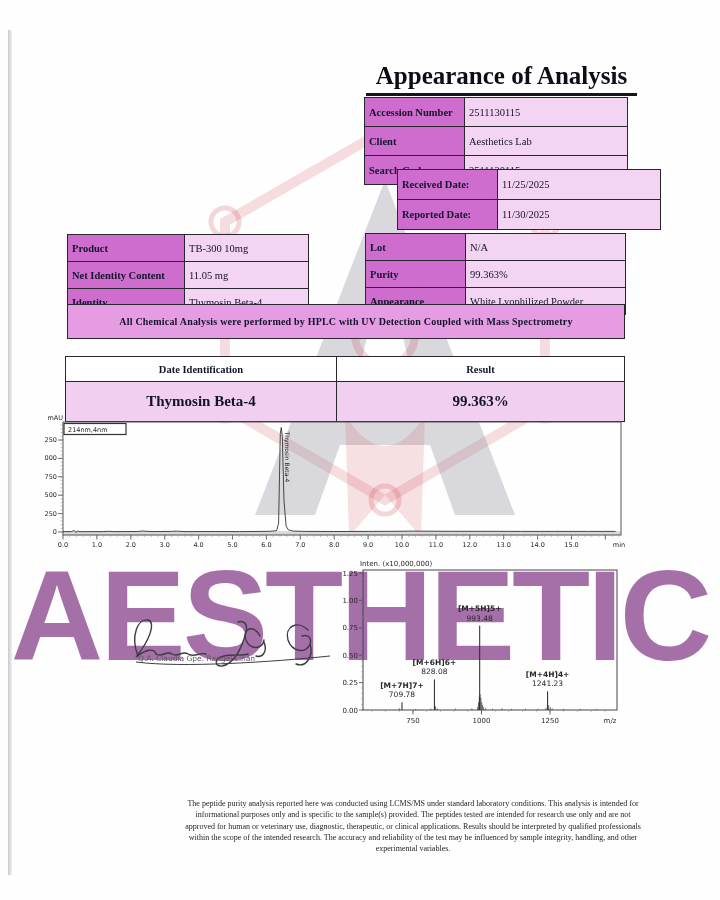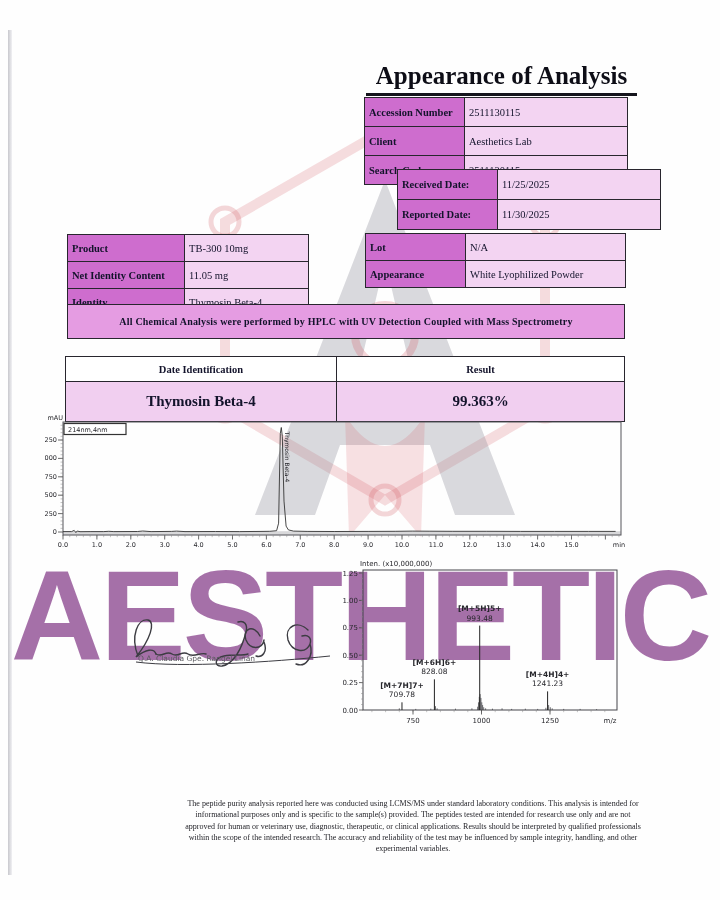--- a/index.html
+++ b/index.html
@@ -137,20 +137,24 @@
 
   <table class="tbl" id="t-lot">
     <colgroup>
         <col style="width:100px">
         <col style="width:160px">
       </colgroup>
     <tbody>
         <tr>
       <td class="h">Lot</td>
       <td class="v">N/A</td>
+        </tr>
+    <tr>
+      <td class="h">Purity</td>
+      <td class="v">99.363%</td>
         </tr>
     <tr>
       <td class="h">Appearance</td>
       <td class="v">White Lyophilized Powder</td>
         </tr>
   </tbody>
     </table>
 
   <div class="banner">All Chemical Analysis were performed by HPLC with UV Detection Coupled with Mass Spectrometry</div>
 

